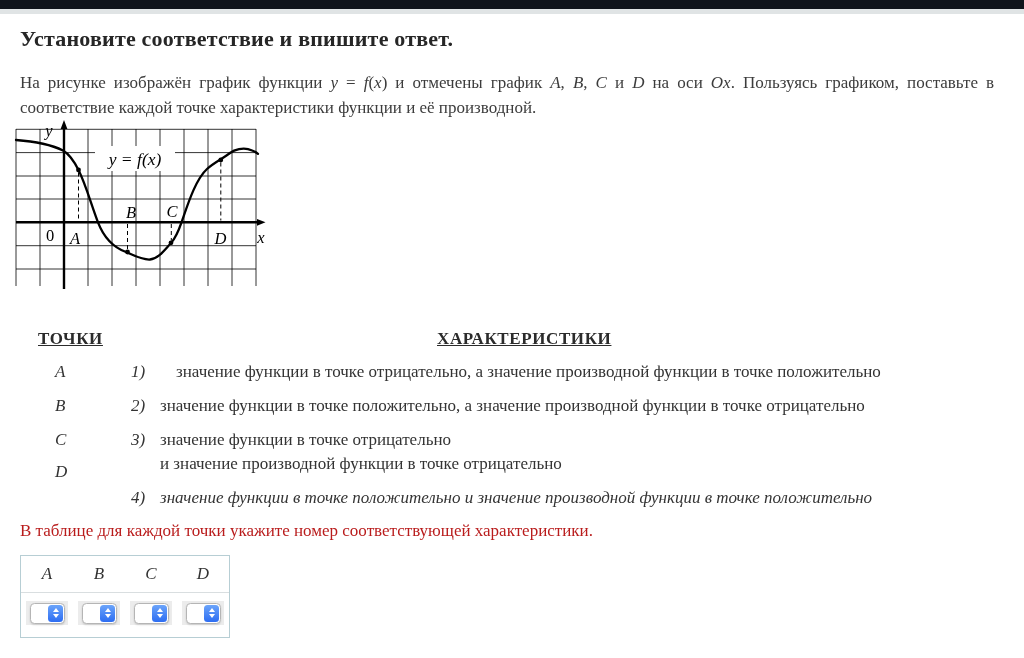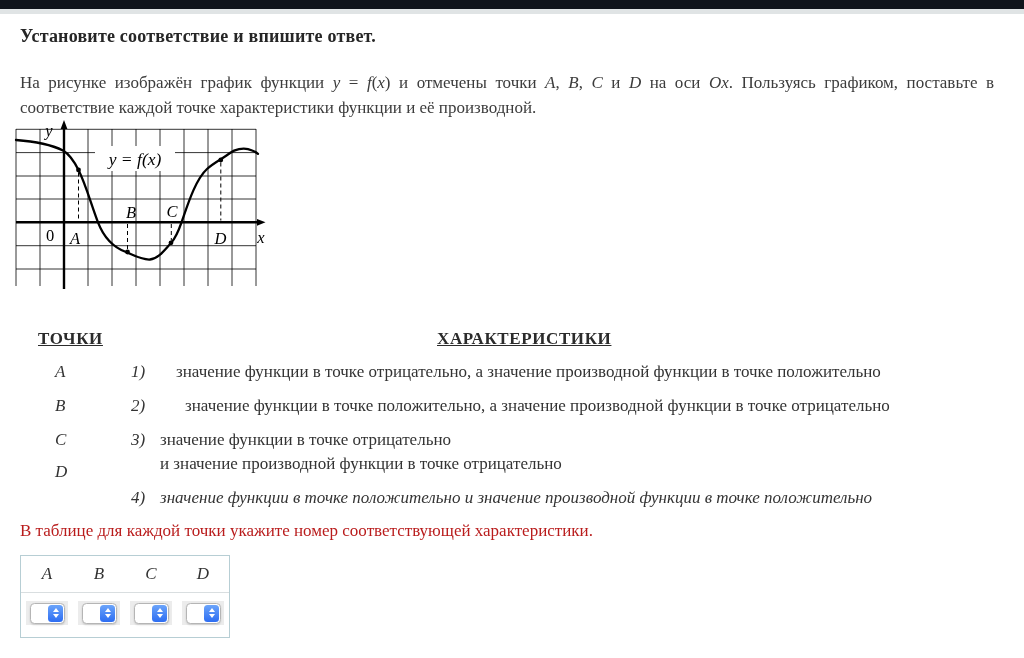--- a/index.html
+++ b/index.html
@@ -1,21 +1,21 @@
 <!DOCTYPE html>
 <html><head>
 <meta charset="utf-8">
 <style>
   html,body{margin:0;padding:0;background:#fff;}
   #page{position:relative;width:1024px;height:658px;background:#ffffff;overflow:hidden;
         font-family:"Liberation Serif","DejaVu Serif",serif;color:#333;}
   .abs{position:absolute;}
   #top-bar{left:0;top:0;width:1024px;height:9px;background:#0f141b;}
   #top-strip{left:0;top:9px;width:1024px;height:5px;background:#e0e4e5;}
-  #heading{left:20px;top:26px;font-size:18px;font-weight:bold;color:#262626;letter-spacing:.2px;}
+  #heading{left:20px;top:26px;font-size:22px;font-weight:bold;color:#262626;letter-spacing:.2px;}
   #intro{left:20px;top:70px;width:974px;font-size:17px;line-height:25px;color:#3c3c3c;}
   #intro .just{text-align:justify;text-align-last:justify;}
   #intro i{font-family:"Liberation Serif",serif;}
   
   #graph{left:14px;top:119px;}
   
   .colhead{font-weight:bold;text-decoration:underline;font-size:17px;color:#2b2b2b;letter-spacing:.6px;}
   #points-header{left:38px;top:329px;}
   #chars-header{left:437px;top:329px;}
   .pt-letter{font-style:italic;font-size:17px;color:#333;}
@@ -40,21 +40,21 @@
 </head>
 <body>
 
 <div id="page">
   <div id="top-bar" class="abs"></div>
   <div id="top-strip" class="abs"></div>
 
   <div id="heading" class="abs">Установите соответствие и впишите ответ.</div>
 
   <div id="intro" class="abs">
-    <div class="just"><span>На рисунке изображён график функции </span><i>y</i><span> = </span><i>f</i><span>(</span><i>x</i><span>)</span><span> и отмечены точки </span><i>A</i><span>, </span><i>B</i><span>, </span><i>C</i><span> и </span><i>D</i><span> на оси </span><i>Ox</i><span>. Пользуясь графиком, поставьте в</span></div>
+    <div class="just"><span>На рисунке изображён график функции </span><i>y</i><span> = </span><i>f</i><span>(</span><i>x</i><span>)</span><span> и отмечены график </span><i>A</i><span>, </span><i>B</i><span>, </span><i>C</i><span> и </span><i>D</i><span> на оси </span><i>Ox</i><span>. Пользуясь графиком, поставьте в</span></div>
     <div>соответствие каждой точке характеристики функции и её производной.</div>
   </div>
 
   <svg id="graph" class="abs" width="252" height="172" viewBox="0 0 252 172">
     <g stroke="#000" stroke-width="0.8">
       <line x1="2" y1="10" x2="2" y2="167"></line>
         <line x1="26" y1="10" x2="26" y2="167"></line>
       <line x1="74" y1="10" x2="74" y2="167"></line>
         <line x1="98" y1="10" x2="98" y2="167"></line>
       <line x1="122" y1="10" x2="122" y2="167"></line>
@@ -118,21 +118,21 @@
 
   <div class="abs pt-letter" style="left:55px;top:362px;">A</div>
   <div class="abs pt-letter" style="left:55px;top:396px;">B</div>
   <div class="abs pt-letter" style="left:55px;top:430px;">C</div>
   <div class="abs pt-letter" style="left:55px;top:462px;">D</div>
 
   <div class="abs opt-num" style="top:362px;">1)</div>
   <div class="abs opt-text" style="top:362px;margin-left:16px;">значение функции в точке отрицательно, а значение производной функции в точке положительно</div>
 
   <div class="abs opt-num" style="top:396px;">2)</div>
-  <div class="abs opt-text" style="top:396px;margin-left:25px;">значение функции в точке положительно, а значение производной функции в точке отрицательно</div>
+  <div class="abs opt-text" style="top:396px;">значение функции в точке положительно, а значение производной функции в точке отрицательно</div>
 
   <div class="abs opt-num" style="top:430px;">3)</div>
   <div class="abs opt-text" style="top:454px;">и значение производной функции в точке отрицательно</div>
   <div class="abs opt-text" style="top:430px;">значение функции в точке отрицательно</div>
 
   <div class="abs opt-num" style="top:488px;">4)</div>
   <div class="abs opt-text" style="top:488px;font-style:italic;">значение функции в точке положительно и значение производной функции в точке положительно</div>
 
   <div id="instruction" class="abs">В таблице для каждой точки укажите номер соответствующей характеристики.</div>
 

